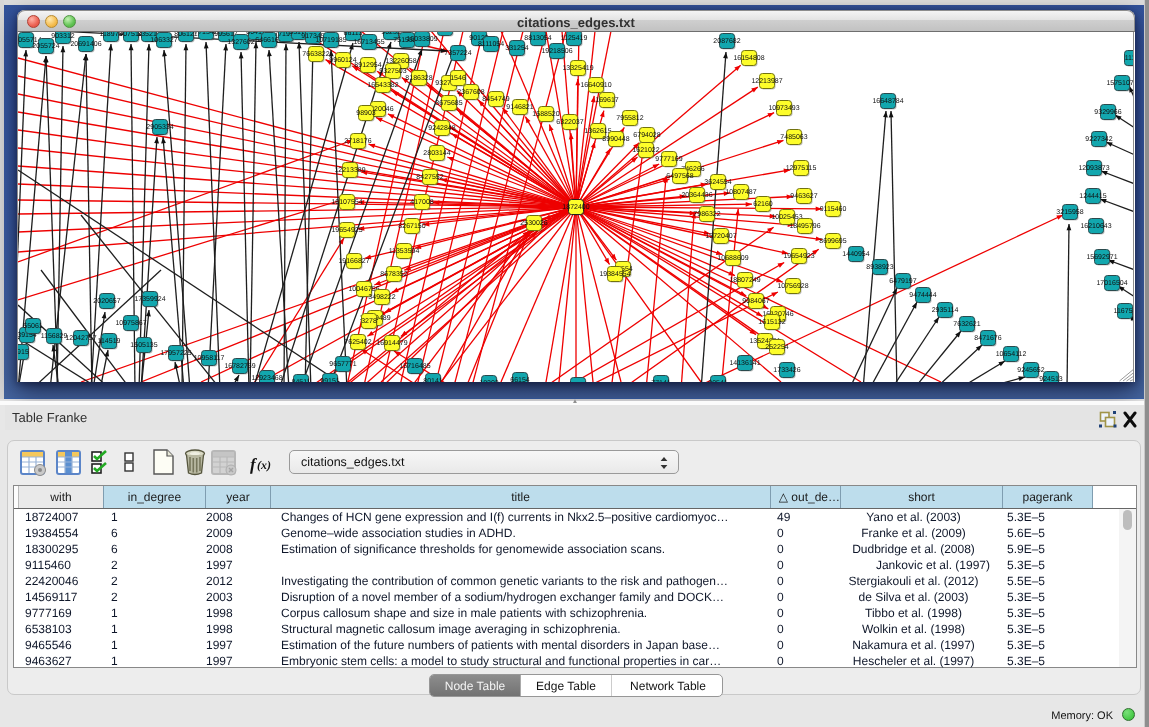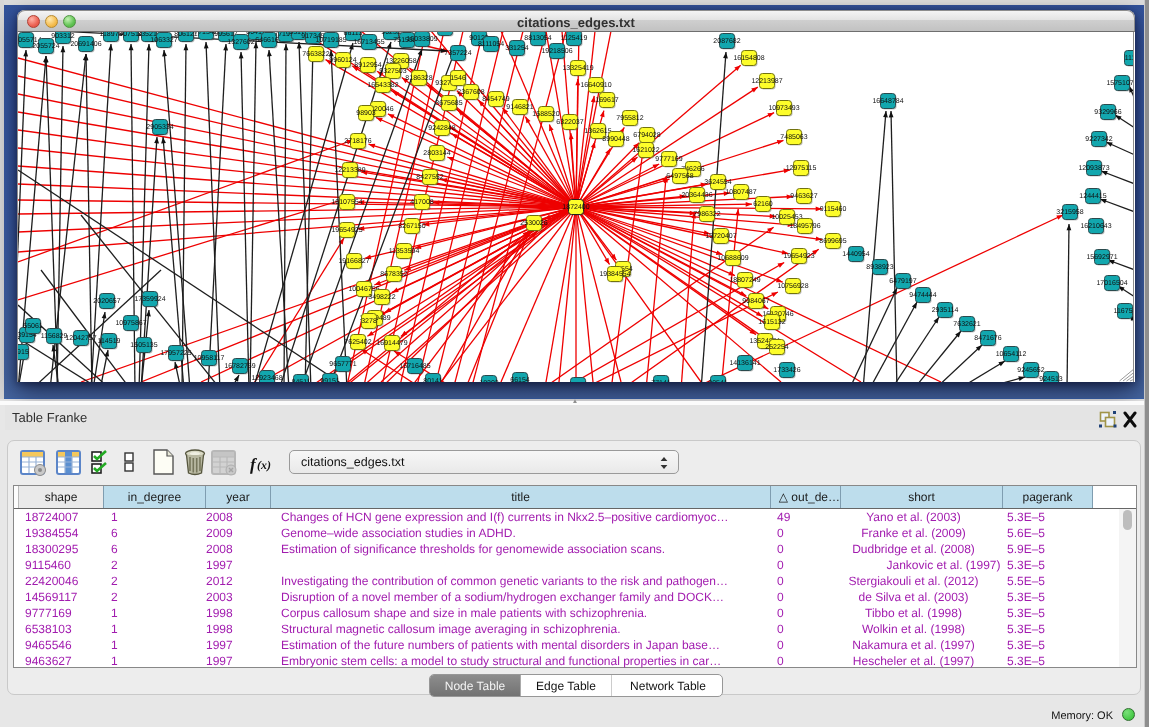--- a/index.html
+++ b/index.html
@@ -19,21 +19,21 @@
 #wtitle{position:absolute;left:0;right:0;top:3.5px;text-align:center;font-size:13px;font-weight:700;color:#303030}
 #canvas{position:absolute;left:0;top:22px;width:1117px;height:350px;background:#fff;overflow:hidden;border-left:1px solid #8d8d8d;border-right:1px solid #8d8d8d}
 #panel{position:absolute;left:0;top:405px;width:1149px;height:322px;background:#e7e7e7}
 #ptitle{position:absolute;left:5px;top:0;width:1144px;height:25px;background:#e4e4e4}
 #container{position:absolute;left:7px;top:35px;width:1134px;height:255px;border:1px solid #c9c9c9;border-radius:7px;background:#ededed}
 #ptitle .txt{position:absolute;left:7px;top:5px;font-size:13px;color:#2f2f2f}
 #combo{position:absolute;left:289px;top:45px;width:390px;height:24px;background:linear-gradient(180deg,#f7f7f7,#e9e9e9);border:1px solid #9a9a9a;border-radius:5px}
 #combo .ct{position:absolute;left:11px;top:4px;font-size:12.5px;color:#111}
 #table{position:absolute;left:13px;top:80px;width:1124px;height:183px;background:#fff;border:1px solid #888}
 .hcell{position:absolute;top:0;height:22px;background:#bdddec;border-right:1px solid #7f9db0;font-size:12px;color:#1a1a1a;text-align:center;line-height:22px}
-.trow{position:absolute;left:0;width:1124px;height:16px;font-size:12px;color:#a21caf}
+.trow{position:absolute;left:0;width:1124px;height:16px;font-size:12px;color:#0f172a}
 .trow span{position:absolute;top:0;line-height:16px;white-space:nowrap}
 #tabs{position:absolute;left:429px;top:269px;width:294px;height:23px;border:1px solid #979797;border-radius:5px;background:#fff;overflow:hidden}
 #tabs div{position:absolute;top:0;height:23px;font-size:12px;line-height:22px;text-align:center}
 #memtxt{position:absolute;right:36px;top:305px;font-size:11px;color:#111}
 #memdot{position:absolute;right:14px;top:303px;width:13px;height:13px;border-radius:50%;background:radial-gradient(circle at 35% 30%,#7ae07a,#2fbf2f);border:1.3px solid #2f6e2f}
 .tbicon{position:absolute;top:44px}
 </style></head>
 <body>
 <div id="desk"></div>
 <div id="topstrip"></div>
@@ -951,21 +951,21 @@
     </svg>
   <div id="combo">
       <span class="ct">citations_edges.txt</span>
     <svg width="10" height="14" style="position:absolute;right:9px;top:5px">
       <path d="M5 1 L8.4 5 L1.6 5 Z" fill="#333"></path>
         <path d="M5 13 L8.4 9 L1.6 9 Z" fill="#333"></path>
     </svg>
   </div>
   <div id="table">
     <div class="hcell" style="left:0;width:5px;background:#fdfdfd;border-right:1px solid #bbb"></div>
-    <div class="hcell" style="left:5px;width:85px;background:#eaeaea">shape</div>
+    <div class="hcell" style="left:5px;width:85px;background:#eaeaea">with</div>
     <div class="hcell" style="left:90px;width:102px">in_degree</div>
     <div class="hcell" style="left:192px;width:65px">year</div>
     <div class="hcell" style="left:257px;width:500px">title</div>
     <div class="hcell" style="left:757px;width:70px;text-align:right;padding-left:5px">△ out_de…</div>
     <div class="hcell" style="left:827px;width:162px">short</div>
     <div class="hcell" style="left:989px;width:90px">pagerank</div>
     <div style="position:absolute;left:0;top:22px;width:1122px;height:1px;background:#666"></div>
     <div style="position:absolute;left:1105px;top:23px;width:17px;height:158px;background:#f4f4f4"></div>
     <div style="position:absolute;left:1109px;top:24px;width:9px;height:20px;border-radius:5px;background:#bdbdbd"></div>
   <div class="trow" style="top:23px">
@@ -993,21 +993,21 @@
         <span style="left:267px">Estimation of significance thresholds for genomewide association scans.</span>
         <span style="left:763px">0</span>
         <span style="left:823px;width:153px;text-align:center">Dudbridge et al. (2008)</span>
         <span style="left:993px">5.9E–5</span>
       </div>
 <div class="trow" style="top:71px">
         <span style="left:11px">9115460</span>
         <span style="left:97px">2</span>
         <span style="left:192px">1997</span>
         <span style="left:763px">0</span>
-        <span style="left:853px;width:153px;text-align:center">Jankovic et al. (1997)</span>
+        <span style="left:823px;width:153px;text-align:right">Jankovic et al. (1997)</span>
         <span style="left:993px">5.3E–5</span>
       </div>
 <div class="trow" style="top:87px">
         <span style="left:11px">22420046</span>
         <span style="left:97px">2</span>
         <span style="left:192px">2012</span>
         <span style="left:267px">Investigating the contribution of common genetic variants to the risk and pathogen…</span>
         <span style="left:763px">0</span>
         <span style="left:823px;width:153px;text-align:center">Stergiakouli et al. (2012)</span>
         <span style="left:993px">5.5E–5</span>

